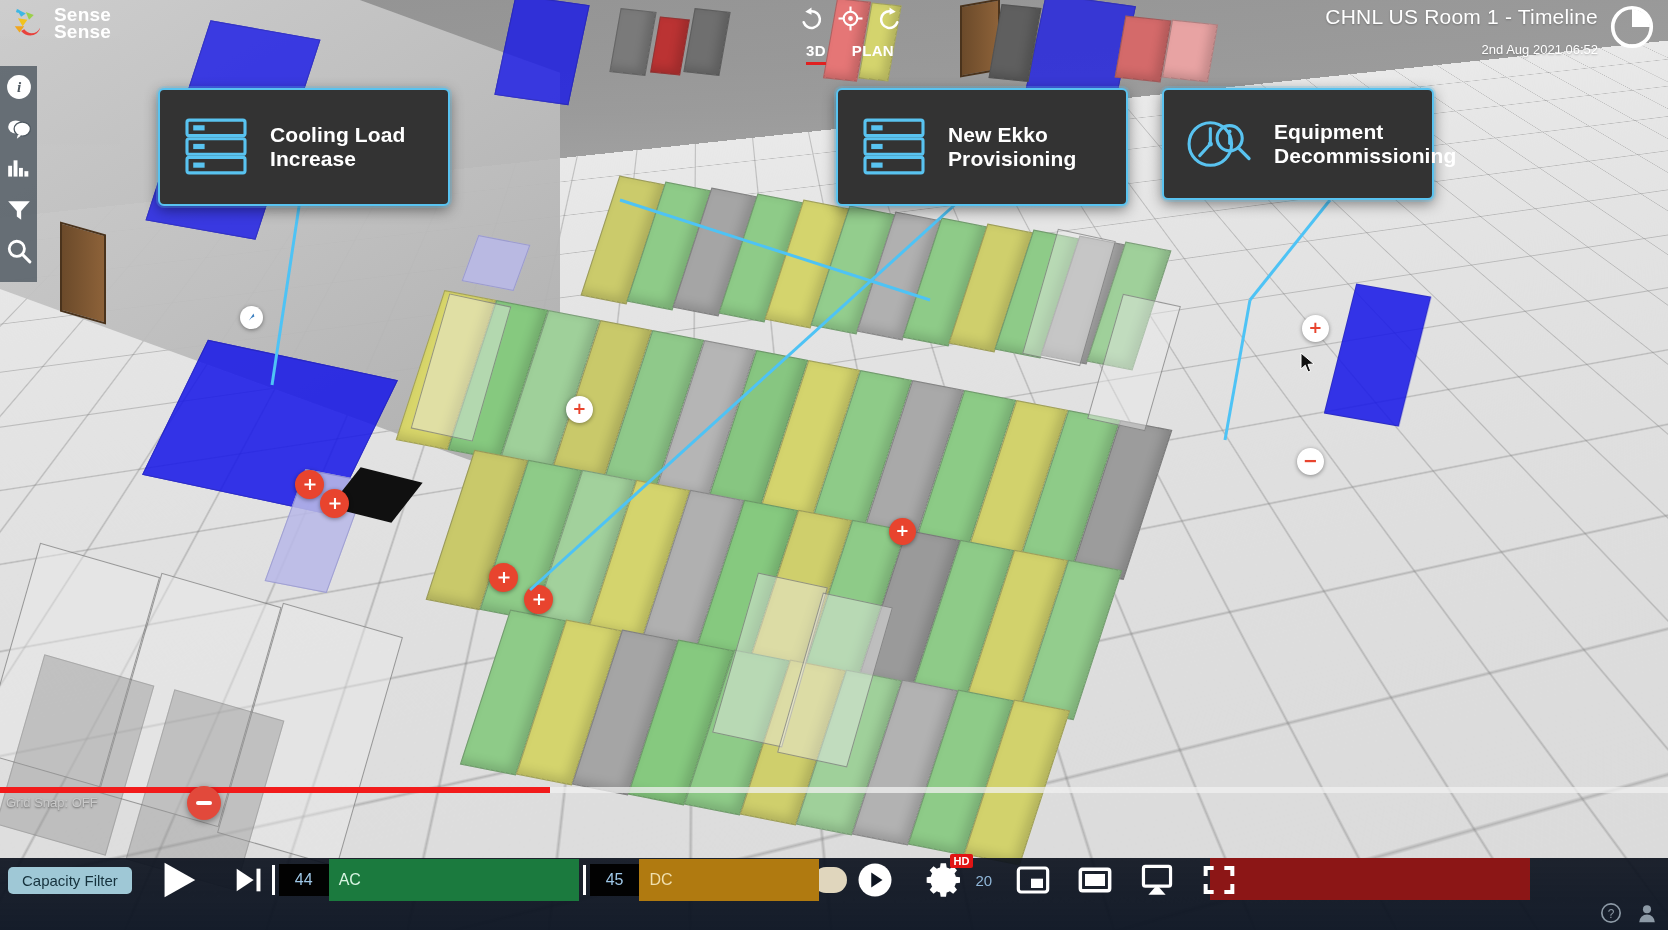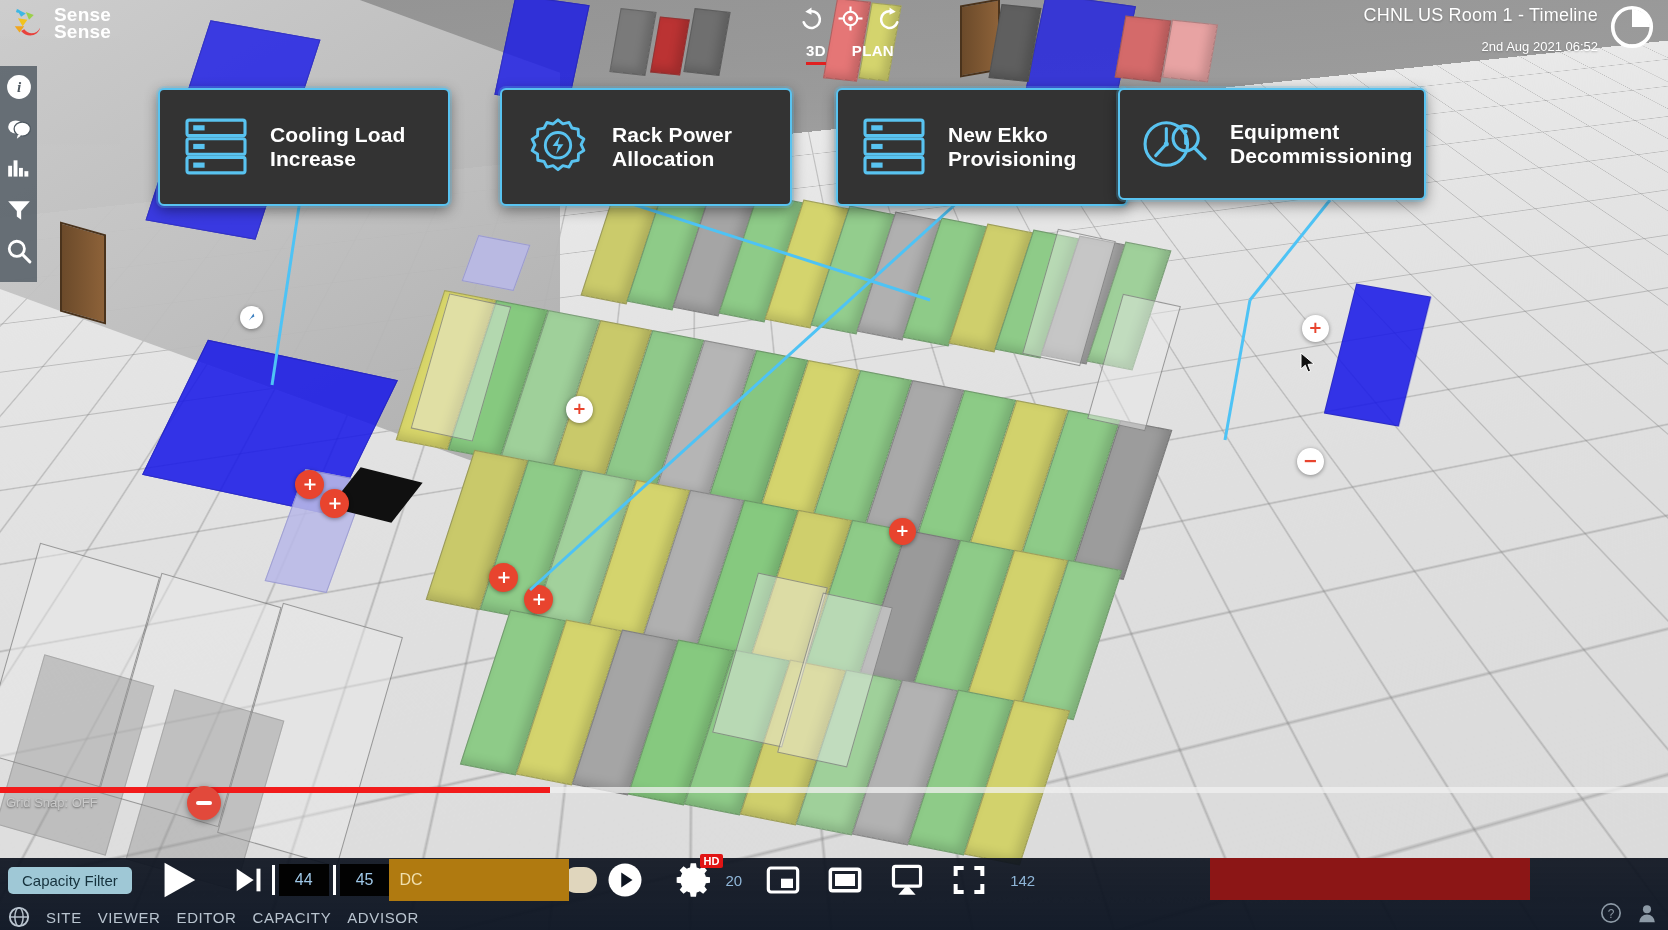--- a/index.html
+++ b/index.html
@@ -70,21 +70,21 @@
   .topcenter { position:absolute; left:780px; top:6px; z-index:30; text-align:center; width:140px; }
   .tc-icons { display:flex; gap:14px; justify-content:center; align-items:center; }
   .tc-icons svg { width:25px; height:25px; fill:#ffffff; }
   .tc-tabs { display:flex; gap:26px; justify-content:center; margin-top:7px; }
   .tc-tab { color:#fff; font-size:15px; font-weight:600; letter-spacing:.3px; cursor:pointer; padding-bottom:3px; }
   .tc-tab.active { border-bottom:3px solid #e02020; }
 
   
   .topright { position:absolute; right:14px; top:5px; z-index:30; display:flex; align-items:flex-start; gap:12px; }
   .tr-text { text-align:right; }
-  .tr-title { color:#fff; font-size:18px; font-weight:500; letter-spacing:.2px; text-shadow:0 1px 2px rgba(0,0,0,.25); }
+  .tr-title { color:#fff; font-size:21px; font-weight:500; letter-spacing:.2px; text-shadow:0 1px 2px rgba(0,0,0,.25); }
   .tr-date { color:#fff; font-size:13px; margin-top:13px; text-shadow:0 1px 2px rgba(0,0,0,.25); }
   .tr-clock svg { width:44px; height:44px; fill:#fff; }
 
   
   .card {
     position:absolute; z-index:26;
     background:#333333; border:2px solid #59c3f0; border-radius:6px;
     display:flex; align-items:center; gap:16px;
     padding:14px 18px;
     box-shadow:0 0 0 2px rgba(89,195,240,.25), 0 4px 14px rgba(0,0,0,.45);
@@ -387,48 +387,37 @@
         <rect x="4" y="38" width="56" height="15" rx="2" fill="none" stroke="#59c3f0" stroke-width="3"></rect>
         <rect x="10" y="7" width="11" height="5" fill="#59c3f0"></rect>
         <rect x="10" y="25" width="11" height="5" fill="#59c3f0"></rect>
         <rect x="10" y="43" width="11" height="5" fill="#59c3f0"></rect>
       </svg>
     </div>
     <div class="c-label">Cooling Load
 Increase</div>
   </div>
 
-  <div class="card" style="left:500px;top:88px;width:292px;height:118px;">
-    <div class="c-ico">
-      <svg viewBox="0 0 64 64">
-        <path d="M32 2 l5.4 4.4 6.8-1.6 3.2 6.2 6.9 1.4 .3 7 5.9 3.8-3 6.3 3 6.3-5.9 3.8-.3 7-6.9 1.4-3.2 6.2-6.8-1.6L32 57l-5.4-4.4-6.8 1.6-3.2-6.2-6.9-1.4-.3-7L3.5 36l3-6.3-3-6.3 5.9-3.8.3-7 6.9-1.4 3.2-6.2 6.8 1.6z" fill="none" stroke="#59c3f0" stroke-width="3.2" stroke-linejoin="round"></path>
-        <circle cx="32" cy="30" r="14" fill="none" stroke="#59c3f0" stroke-width="3.2"></circle>
-        <path d="M34 20 l-8 11 h6 l-2 9 8-11 h-6 z" fill="#59c3f0"></path>
-      </svg>
-    </div>
-    <div class="c-label">Rack Power
-Allocation</div>
-  </div>
 
   <div class="card" style="left:836px;top:88px;width:292px;height:118px;">
     <div class="c-ico">
       <svg viewBox="0 0 64 56">
         <rect x="4" y="2" width="56" height="15" rx="2" fill="none" stroke="#59c3f0" stroke-width="3"></rect>
         <rect x="4" y="20" width="56" height="15" rx="2" fill="none" stroke="#59c3f0" stroke-width="3"></rect>
         <rect x="4" y="38" width="56" height="15" rx="2" fill="none" stroke="#59c3f0" stroke-width="3"></rect>
         <rect x="10" y="7" width="11" height="5" fill="#59c3f0"></rect>
         <rect x="10" y="25" width="11" height="5" fill="#59c3f0"></rect>
         <rect x="10" y="43" width="11" height="5" fill="#59c3f0"></rect>
       </svg>
     </div>
     <div class="c-label">New Ekko
 Provisioning</div>
   </div>
 
-  <div class="card" style="left:1118px;top:88px;width:308px;height:112px;">
+  <div class="card" style="left:1162px;top:88px;width:272px;height:112px;">
     <div class="c-ico">
       <svg viewBox="0 0 72 60">
         <circle cx="26" cy="30" r="22" fill="none" stroke="#59c3f0" stroke-width="3.2"></circle>
         <circle cx="26" cy="30" r="2.6" fill="#59c3f0"></circle>
         <line x1="26" y1="30" x2="26" y2="14" stroke="#59c3f0" stroke-width="3.2" stroke-linecap="round"></line>
         <line x1="26" y1="30" x2="15" y2="42" stroke="#59c3f0" stroke-width="3.2" stroke-linecap="round"></line>
         <circle cx="46" cy="24" r="13" fill="none" stroke="#59c3f0" stroke-width="3.2"></circle>
         <line x1="55" y1="34" x2="66" y2="45" stroke="#59c3f0" stroke-width="3.4" stroke-linecap="round"></line>
         <circle cx="46" cy="17" r="1.9" fill="#59c3f0"></circle>
         <rect x="44.4" y="21" width="3.2" height="10" rx="1.4" fill="#59c3f0"></rect>
@@ -514,20 +503,25 @@
         <svg viewBox="0 0 24 24">
             <path d="M4 4 L16 12 L4 20 Z" fill="#fff"></path>
             <rect x="18" y="4" width="2.8" height="16" fill="#fff"></rect>
           </svg>
       </div>
 
 
       <div class="seg-tick"></div>
       <div class="seg-black">44</div>
 
+      <div class="seg">
+        <div class="seg-ac">
+            <span>AC</span>
+          </div>
+      </div>
 
       <div class="seg-tick"></div>
       <div class="seg-black">45</div>
 
       <div class="seg">
         <div class="seg-dc">
             <span>DC</span>
           </div>
       </div>
       <div class="knob"></div>
@@ -572,34 +566,20 @@
         <svg viewBox="0 0 26 24">
             <path d="M3 9 V3 H9" fill="none" stroke="#fff" stroke-width="3"></path>
             <path d="M9 21 H3 V15" fill="none" stroke="#fff" stroke-width="3"></path>
             <path d="M17 3 H23 V9" fill="none" stroke="#fff" stroke-width="3"></path>
             <path d="M23 15 V21 H17" fill="none" stroke="#fff" stroke-width="3"></path>
           </svg>
       </div>
       <div class="num">142</div>
     </div>
 
-    <div class="bnav">
-      <span class="globe">
-        <svg viewBox="0 0 24 24">
-            <circle cx="12" cy="12" r="10" fill="none" stroke="#b9c4cf" stroke-width="2"></circle>
-            <ellipse cx="12" cy="12" rx="4.5" ry="10" fill="none" stroke="#b9c4cf" stroke-width="1.6"></ellipse>
-            <line x1="2" y1="12" x2="22" y2="12" stroke="#b9c4cf" stroke-width="1.6"></line>
-          </svg>
-      </span>
-      <a>SITE</a>
-      <a>VIEWER</a>
-      <a>EDITOR</a>
-      <a>CAPACITY</a>
-      <a>ADVISOR</a>
-    </div>
 
     <div class="bnav-right">
       <span>
         <svg viewBox="0 0 24 24">
             <circle cx="12" cy="12" r="10" fill="none" stroke="#8d9aa6" stroke-width="1.8"></circle>
             <text x="12" y="17" font-size="13" text-anchor="middle" fill="#8d9aa6" font-family="Liberation Sans, sans-serif">?</text>
           </svg>
       </span>
       <span>
         <svg viewBox="0 0 24 24">

